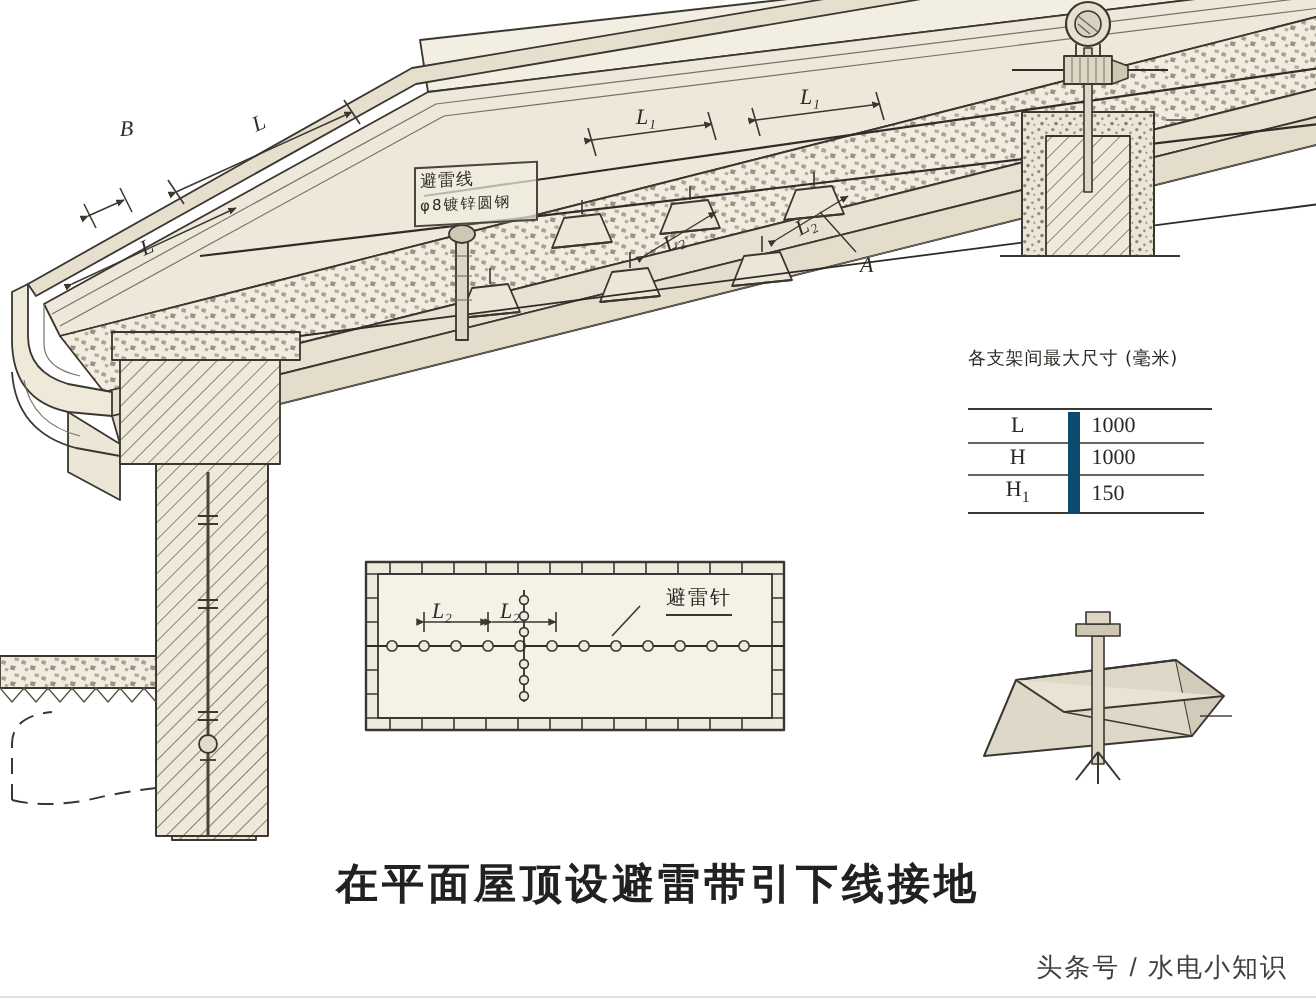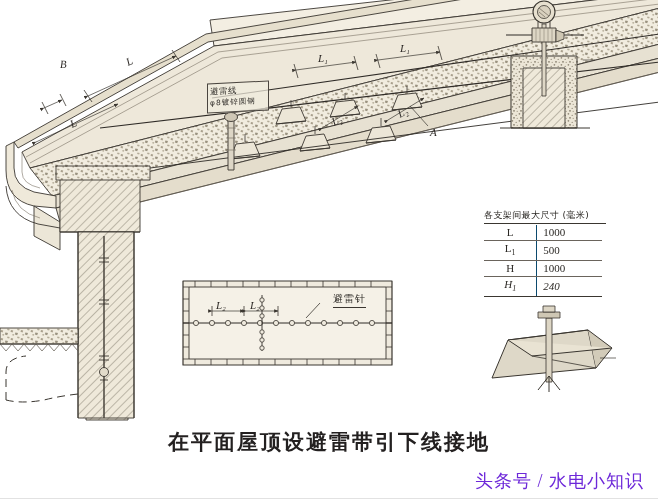--- a/index.html
+++ b/index.html
@@ -62,24 +62,23 @@
     position:absolute;
     left:484px;top:173px;
     width:122px;
   }
   #dim-table .tbl-title{
     font-family:"DejaVu Sans",sans-serif;
     font-size:9px;
     color:#2b2824;
     letter-spacing:0.4px;
     white-space:nowrap;
-    padding-bottom:1px;
+    padding-bottom:18px;
     border-bottom:1.6px solid #3a3630;
     margin-bottom:0px;
-    margin-top:36px;
   }
   #dim-table table{
     border-collapse:collapse;
     width:118px;
     margin-top:1px;
   }
   #dim-table td{
     font-family:"Liberation Serif",serif;
     font-size:11px;
     color:#2b2824;
@@ -90,44 +89,44 @@
   }
   #dim-table td.sym{
     width:56px;
     text-align:center;
     font-style:normal;
   }
   #dim-table td.val{
     width:62px;
     text-align:left;
     padding-left:6px;
-    border-left:1px solid #0c4a6e;
-  }
-  #dim-table tr:last-child td{border-bottom:1.6px solid #3a3630;font-style:italic;}
+    border-left:6px solid #0c4a6e;
+  }
+  #dim-table tr:last-child td{border-bottom:1.6px solid #3a3630;}
   #dim-table sub{font-size:8px;}
 
   
   #caption{
     position:absolute;
     left:0;top:428px;width:658px;
     text-align:center;
     font-family:"DejaVu Sans",sans-serif;
     font-weight:bold;
     font-size:21px;
     letter-spacing:2px;
     color:#232020;
   }
 
   
   #watermark{
     position:absolute;
     right:14px;bottom:6px;
-    font-family:Liberation Serif, serif;
-    font-size:18px;
-    color:#6d28d9;
+    font-family:Liberation Sans, sans-serif;
+    font-size:13px;
+    color:#404040;
     letter-spacing:1px;
   }
   #footer-rule{
     position:absolute;left:0;bottom:0;width:658px;height:1px;
     background:#e2e2e2;
   }
 </style>
 </head>
 <body>
 
@@ -379,30 +378,26 @@
 
   <div id="dim-table">
     <div class="tbl-title">各支架间最大尺寸 (毫米)</div>
     <table>
       <tbody id="dim-rows">
           <tr>
             <td class="sym">L</td>
             <td class="val">1000</td>
           </tr>
           <tr>
-            <td class="sym">L<sub>1</sub></td>
-            <td class="val">500</td>
-          </tr>
-          <tr>
             <td class="sym">H</td>
             <td class="val">1000</td>
           </tr>
           <tr>
             <td class="sym">H<sub>1</sub></td>
-            <td class="val">240</td>
+            <td class="val">150</td>
           </tr>
         </tbody>
     </table>
   </div>
 
   <div id="caption">在平面屋顶设避雷带引下线接地</div>
 
   <div id="footer-rule"></div>
   <div id="watermark">头条号 / 水电小知识</div>
 

